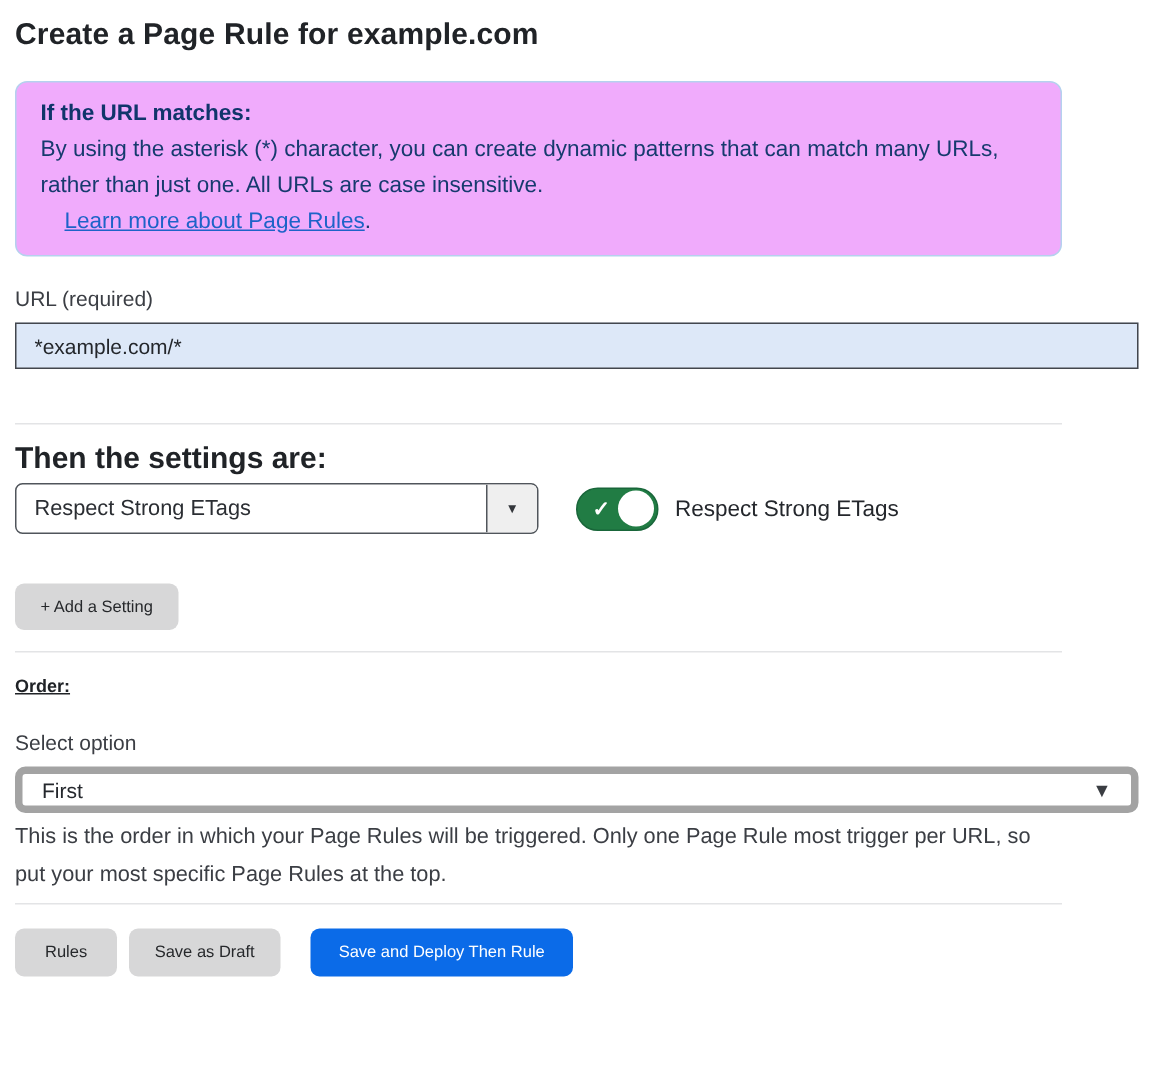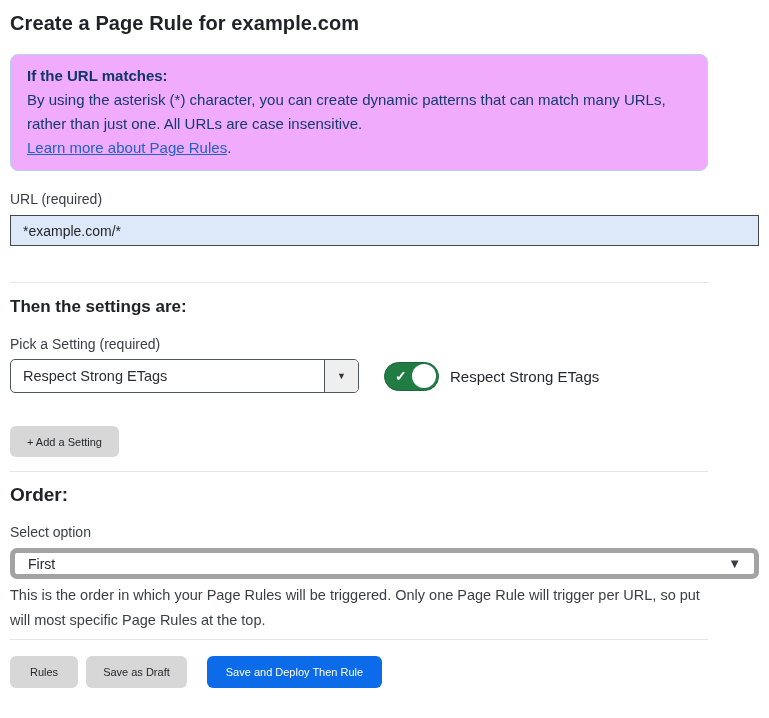--- a/index.html
+++ b/index.html
@@ -34,20 +34,21 @@
     line-height: 24px;
   }
   .info-box .info-heading {
     font-weight: 700;
     color: #10356b;
   }
   .info-link {
     color: #1d63c8;
     text-decoration: underline;
     cursor: pointer;
+    margin-left: 16px;
   }
   .field-label {
     margin-top: 20px;
     font-size: 14px;
     line-height: 17px;
     color: #3b3e44;
   }
   .url-input {
     margin-top: 7px;
     width: 749px;
@@ -64,27 +65,27 @@
   }
   .divider {
     border: none;
     border-top: 1px solid #e3e4e6;
     height: 0;
   }
   .divider-1 { margin-top: 36px; }
   .divider-2 { margin-top: 14px; }
   .divider-3 { margin-top: 6px; }
   .section-heading {
-    font-size: 17px;
+    font-size: 20px;
     line-height: 19px;
     font-weight: 700;
     color: #202327;
   }
   .settings-heading { margin-top: 14px; }
-  .order-heading { margin-top: 13px; font-size: 19px; }
+  .order-heading { margin-top: 13px; font-size: 12px; text-decoration: underline; }
   .setting-row {
     margin-top: 6px;
     display: flex;
     align-items: center;
   }
   .custom-select {
     width: 349px;
     height: 34px;
     border: 1px solid #50555b;
     border-radius: 5px;
@@ -224,21 +225,20 @@
     </div>
   </div>
 
   <div class="field-label">URL (required)</div>
   <input class="url-input" type="text" value="*example.com/*" style="">
 
   <hr class="divider divider-1">
 
   <h2 class="section-heading settings-heading">Then the settings are:</h2>
 
-  <div class="field-label">Pick a Setting (required)</div>
 
   <div class="setting-row">
     <div class="custom-select">
       <div class="select-value">Respect Strong ETags</div>
       <div class="select-arrow-btn">
         <span>▼</span>
       </div>
     </div>
     <div class="toggle" role="switch" aria-checked="true">
       <span class="check-icon">✓</span>
@@ -253,21 +253,21 @@
 
   <h2 class="section-heading order-heading">Order:</h2>
 
   <div class="field-label">Select option</div>
 
   <div class="order-select">
     <span>First</span>
     <span class="caret-icon">▼</span>
   </div>
 
-  <div class="help-text">This is the order in which your Page Rules will be triggered. Only one Page Rule will trigger per URL, so put will most specific Page Rules at the top.</div>
+  <div class="help-text">This is the order in which your Page Rules will be triggered. Only one Page Rule most trigger per URL, so put your most specific Page Rules at the top.</div>
 
   <hr class="divider divider-3">
 
   <div class="actions-row">
     <button class="btn btn-gray cancel-btn">Rules</button>
     <button class="btn btn-gray save-draft-btn">Save as Draft</button>
     <button class="btn save-deploy-btn">Save and Deploy Then Rule</button>
   </div>
 
 </div>

